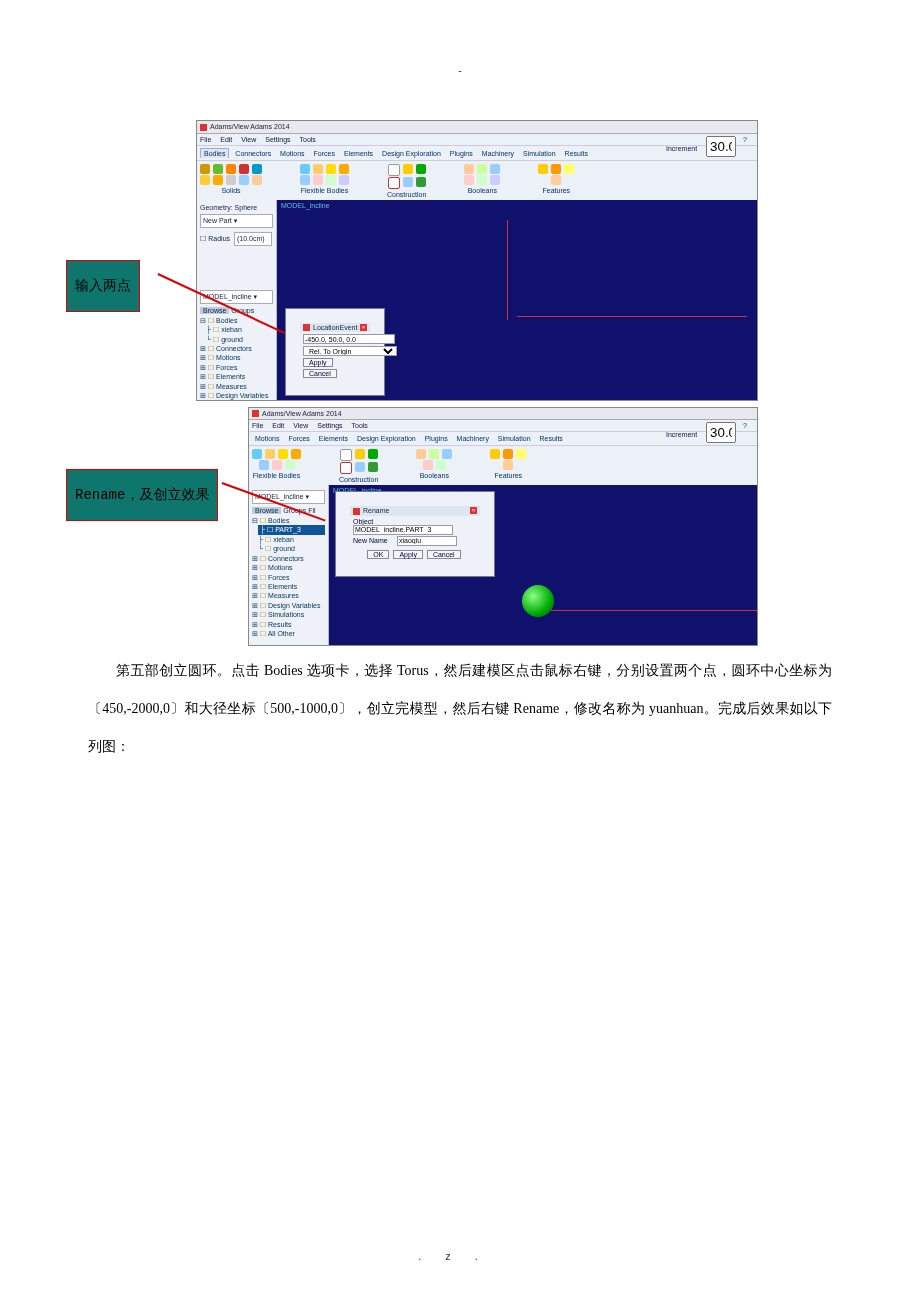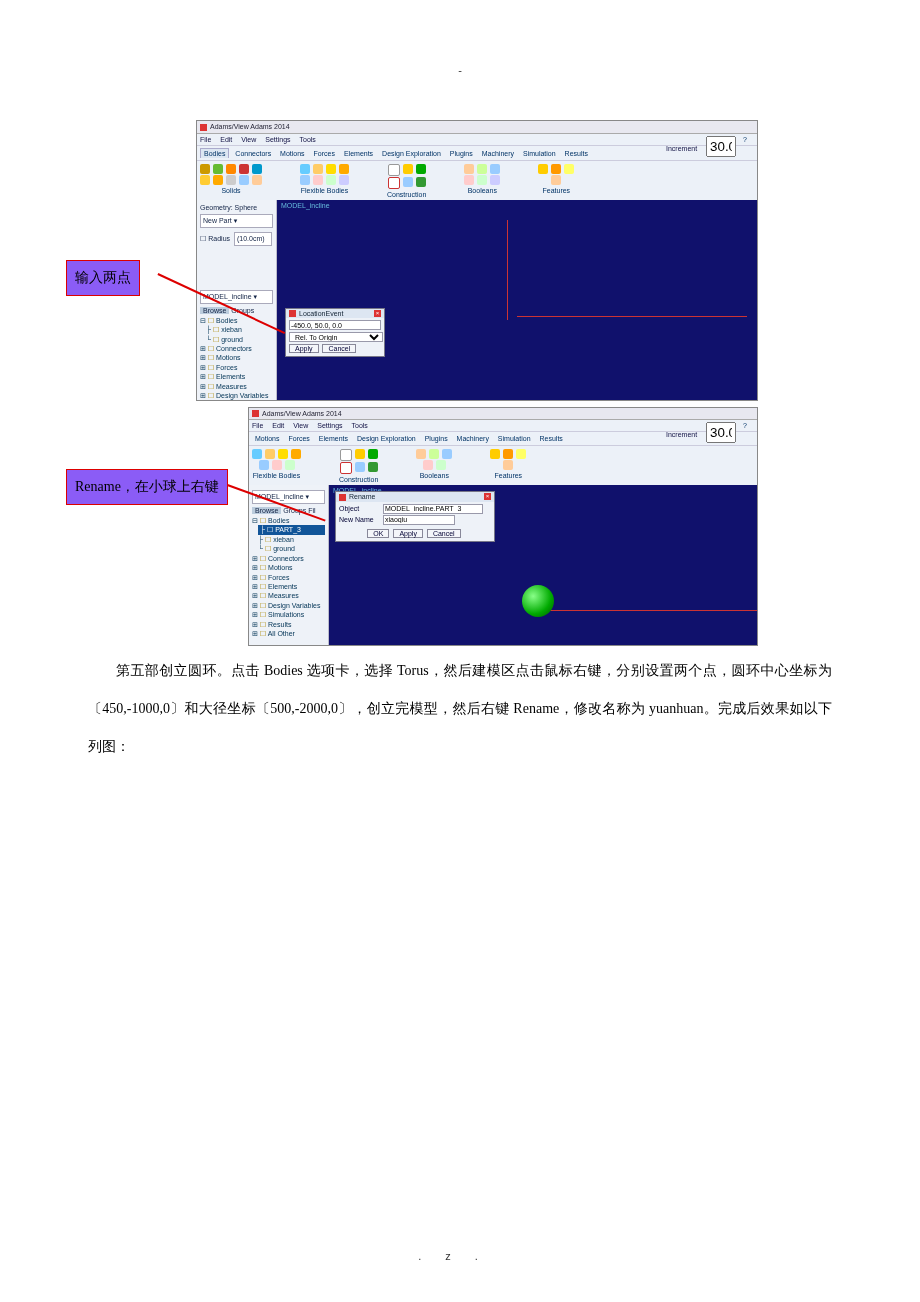--- a/index.html
+++ b/index.html
@@ -22,26 +22,26 @@
   .iconrow b{width:10px;height:10px;display:inline-block;border-radius:2px}
   .glabel{color:#036;font-size:7px;margin-top:1px}
   .main{display:flex;height:200px}
   .mainC .main{height:160px}
   .side{width:80px;background:#eef2f8;border-right:1px solid #bbc;padding:3px;box-sizing:border-box;color:#124;line-height:1.4;overflow:hidden}
   .side .box{background:#fff;border:1px solid #aab;padding:1px 2px;margin:2px 0}
   .viewport{flex:1;background:#10116c;position:relative;overflow:hidden}
   .vp-title{position:absolute;top:2px;left:4px;color:#6bd;font-size:7px}
   .axisX{position:absolute;left:50%;top:58%;width:230px;height:1px;background:#c33}
   .axisY{position:absolute;left:50%;top:10%;height:100px;width:1px;background:#c33}
-  .dlg{position:absolute;background:#eef2f8;border:1px solid #778;padding:3px;box-sizing:border-box;font-size:7px}
+  .dlg{position:absolute;background:#eef2f8;border:1px solid #778;padding:17px;box-sizing:border-box;font-size:7px}
   .dlg .t{background:#dde6f2;margin:-3px -3px 2px -3px;padding:1px 3px;color:#123}
   .dlg .t .x{float:right;display:inline-block;width:7px;height:7px;background:#d33;color:#fff;text-align:center;line-height:7px;font-size:6px}
   .dlg input,.dlg select{font-size:7px;border:1px solid #99a;background:#fff;padding:0 1px;height:10px;box-sizing:border-box}
   .dlg .btn{display:inline-block;border:1px solid #889;background:#f4f6fa;padding:0 5px;margin:2px 2px 0 0}
-  .callout{position:absolute;background:#8b5cf6;border:1.5px solid #d00;padding:8px 8px;font-size:14px;font-family:Liberation Serif, serif;color:#000;z-index:5}
+  .callout{position:absolute;background:#0f766e;border:1.5px solid #d00;padding:16px 8px;font-size:14px;font-family:Liberation Mono, monospace;color:#000;z-index:5}
   .callout-line{position:absolute;height:1.5px;background:#d00;z-index:4}
   .sphere{position:absolute;width:32px;height:32px;border-radius:50%;background:radial-gradient(circle at 35% 35%,#8f8,#0a0 60%,#050);left:45%;top:62%}
   .tree{font-size:7px;line-height:1.35;color:#035}
   .tree .ind{margin-left:6px}
   .tree .y{color:#a80}
   .footer{position:absolute;bottom:40px;left:0;right:0;text-align:center;font-size:11px;color:#333;font-family:Arial,sans-serif;letter-spacing:24px}
 </style>
 </head>
 <body>
 
@@ -179,21 +179,21 @@
             <select style="width:94px;margin-top:2px"><option>Rel. To Origin</option></select><br>
             <span class="btn">Apply</span>
             <span class="btn">Cancel</span>
           </div>
         </div>
       </div>
     </div>
   </div>
 
   <div class="fig-wrap" style="margin-top:4px">
-    <div class="callout" style="left:-22px;top:62px">Rename，在小球上右键</div>
+    <div class="callout" style="left:-22px;top:62px">Rename，及创立效果</div>
     <div class="callout-line" style="left:134px;top:75px;width:110px;transform:rotate(20deg);transform-origin:left center"></div>
 
     <div class="fig fig2 mainC">
       <div class="titlebar"><span class="win-icon"></span><span>Adams/View Adams 2014</span></div>
       <div class="menubar">
         <span>File</span>
         <span>Edit</span>
         <span>View</span>
         <span>Settings</span>
         <span>Tools</span>
@@ -283,28 +283,28 @@
             <div>⊞ <span class="y">☐</span> <span>All Other</span></div>
           </div>
         </div>
         <div class="viewport">
           <div class="vp-title">MODEL_incline</div>
           <div class="axisX" style="top:78%"></div>
           <div class="sphere"></div>
           <div class="dlg" style="left:6px;top:6px;width:160px">
             <div class="t"><span class="win-icon"></span><span>Rename</span><span class="x">×</span></div>
             <div style="margin:1px 0"><span style="width:44px;display:inline-block">Object</span><input style="width: 100px;" value="MODEL_incline.PART_3"></div>
-            <div style="margin:1px 0"><span style="width:44px;display:inline-block">New Name</span><input style="width: 72px;" value="xiaoqiu"></div>
+            <div style="margin:1px 0"><span style="width:44px;display:inline-block">New Name</span><input style="width: 60px;" value="xiaoqiu"></div>
             <div style="text-align:center;margin-top:2px">
               <span class="btn">OK</span>
               <span class="btn">Apply</span>
               <span class="btn">Cancel</span>
             </div>
           </div>
         </div>
       </div>
     </div>
   </div>
 
-  <p class="para">第五部创立圆环。点击 Bodies 选项卡，选择 Torus，然后建模区点击鼠标右键，分别设置两个点，圆环中心坐标为〔450,-1000,0〕和大径坐标〔500,-2000,0〕，创立完模型，然后右键 Rename，修改名称为 yuanhuan。完成后效果如以下列图：</p>
+  <p class="para">第五部创立圆环。点击 Bodies 选项卡，选择 Torus，然后建模区点击鼠标右键，分别设置两个点，圆环中心坐标为〔450,-2000,0〕和大径坐标〔500,-1000,0〕，创立完模型，然后右键 Rename，修改名称为 yuanhuan。完成后效果如以下列图：</p>
 
   <div class="footer">.z.</div>
 </div>
 
 </body></html>

